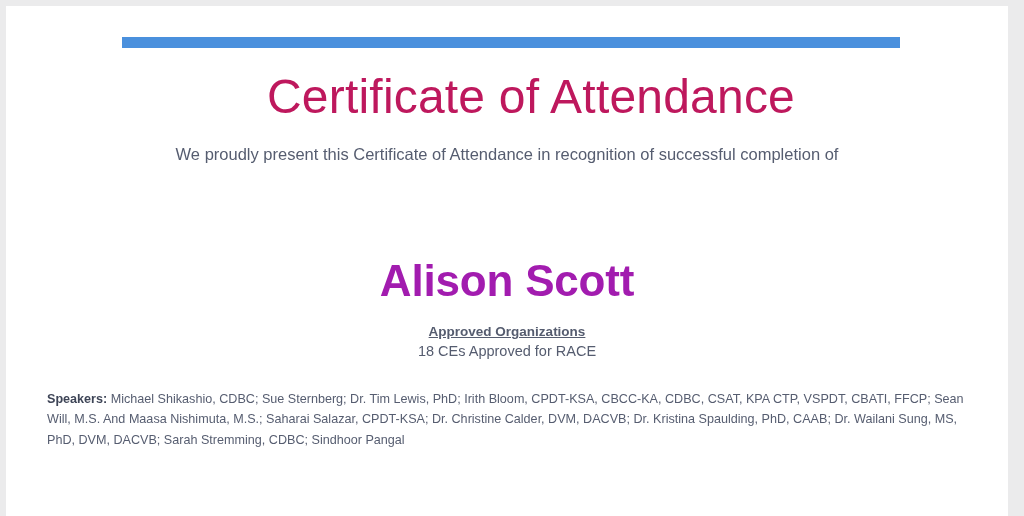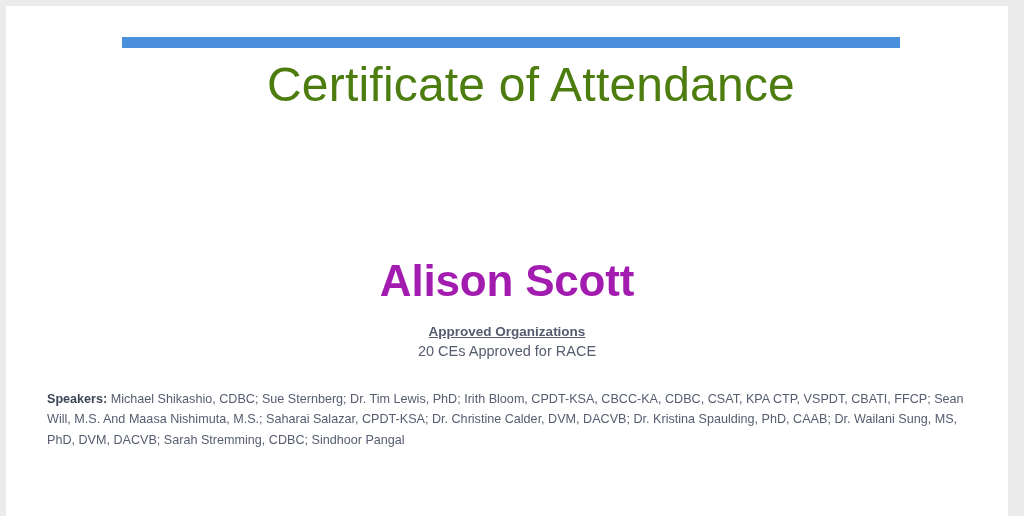--- a/index.html
+++ b/index.html
@@ -40,26 +40,26 @@
     width: 778px;
     height: 11px;
     background: #4a90dd;
   }
 
   
   .cert-title {
     position: absolute;
     left: 0;
     right: 0;
-    top: 51px;
+    top: 63px;
     text-align: center;
     font-size: 48px;
     font-weight: 400;
     letter-spacing: 0.2px;
-    color: #4d7c0f;
+    color: #be185d;
     line-height: 1.15;
     white-space: nowrap;
     margin-left: 48px;
   }
 
   
   .present-line {
     position: absolute;
     left: 0;
     right: 0;
@@ -153,26 +153,27 @@
 </head>
 <body>
 
 <div class="page">
   <div class="page-inner">
 
     <div class="accent-bar"></div>
 
     <div class="cert-title">Certificate of Attendance</div>
 
+    <div class="present-line">We proudly present this Certificate of Attendance in recognition of successful completion of</div>
 
 
 
     <div class="recipient-name">Alison Scott</div>
 
     <div class="approved-block">
       <div class="approved-heading">Approved Organizations</div>
-      <div class="approved-line">20 CEs Approved for RACE</div>
+      <div class="approved-line">18 CEs Approved for RACE</div>
     </div>
 
     <div class="speakers-block"><span class="speakers-label">Speakers:</span><span class="speakers-list"> Michael Shikashio, CDBC; Sue Sternberg; Dr. Tim Lewis, PhD; Irith Bloom, CPDT-KSA, CBCC-KA, CDBC, CSAT, KPA CTP, VSPDT, CBATI, FFCP; Sean Will, M.S. And Maasa Nishimuta, M.S.; Saharai Salazar, CPDT-KSA; Dr. Christine Calder, DVM, DACVB; Dr. Kristina Spaulding, PhD, CAAB; Dr. Wailani Sung, MS, PhD, DVM, DACVB; Sarah Stremming, CDBC; Sindhoor Pangal</span></div>
 
   </div>
 </div>
 
 </body></html>

